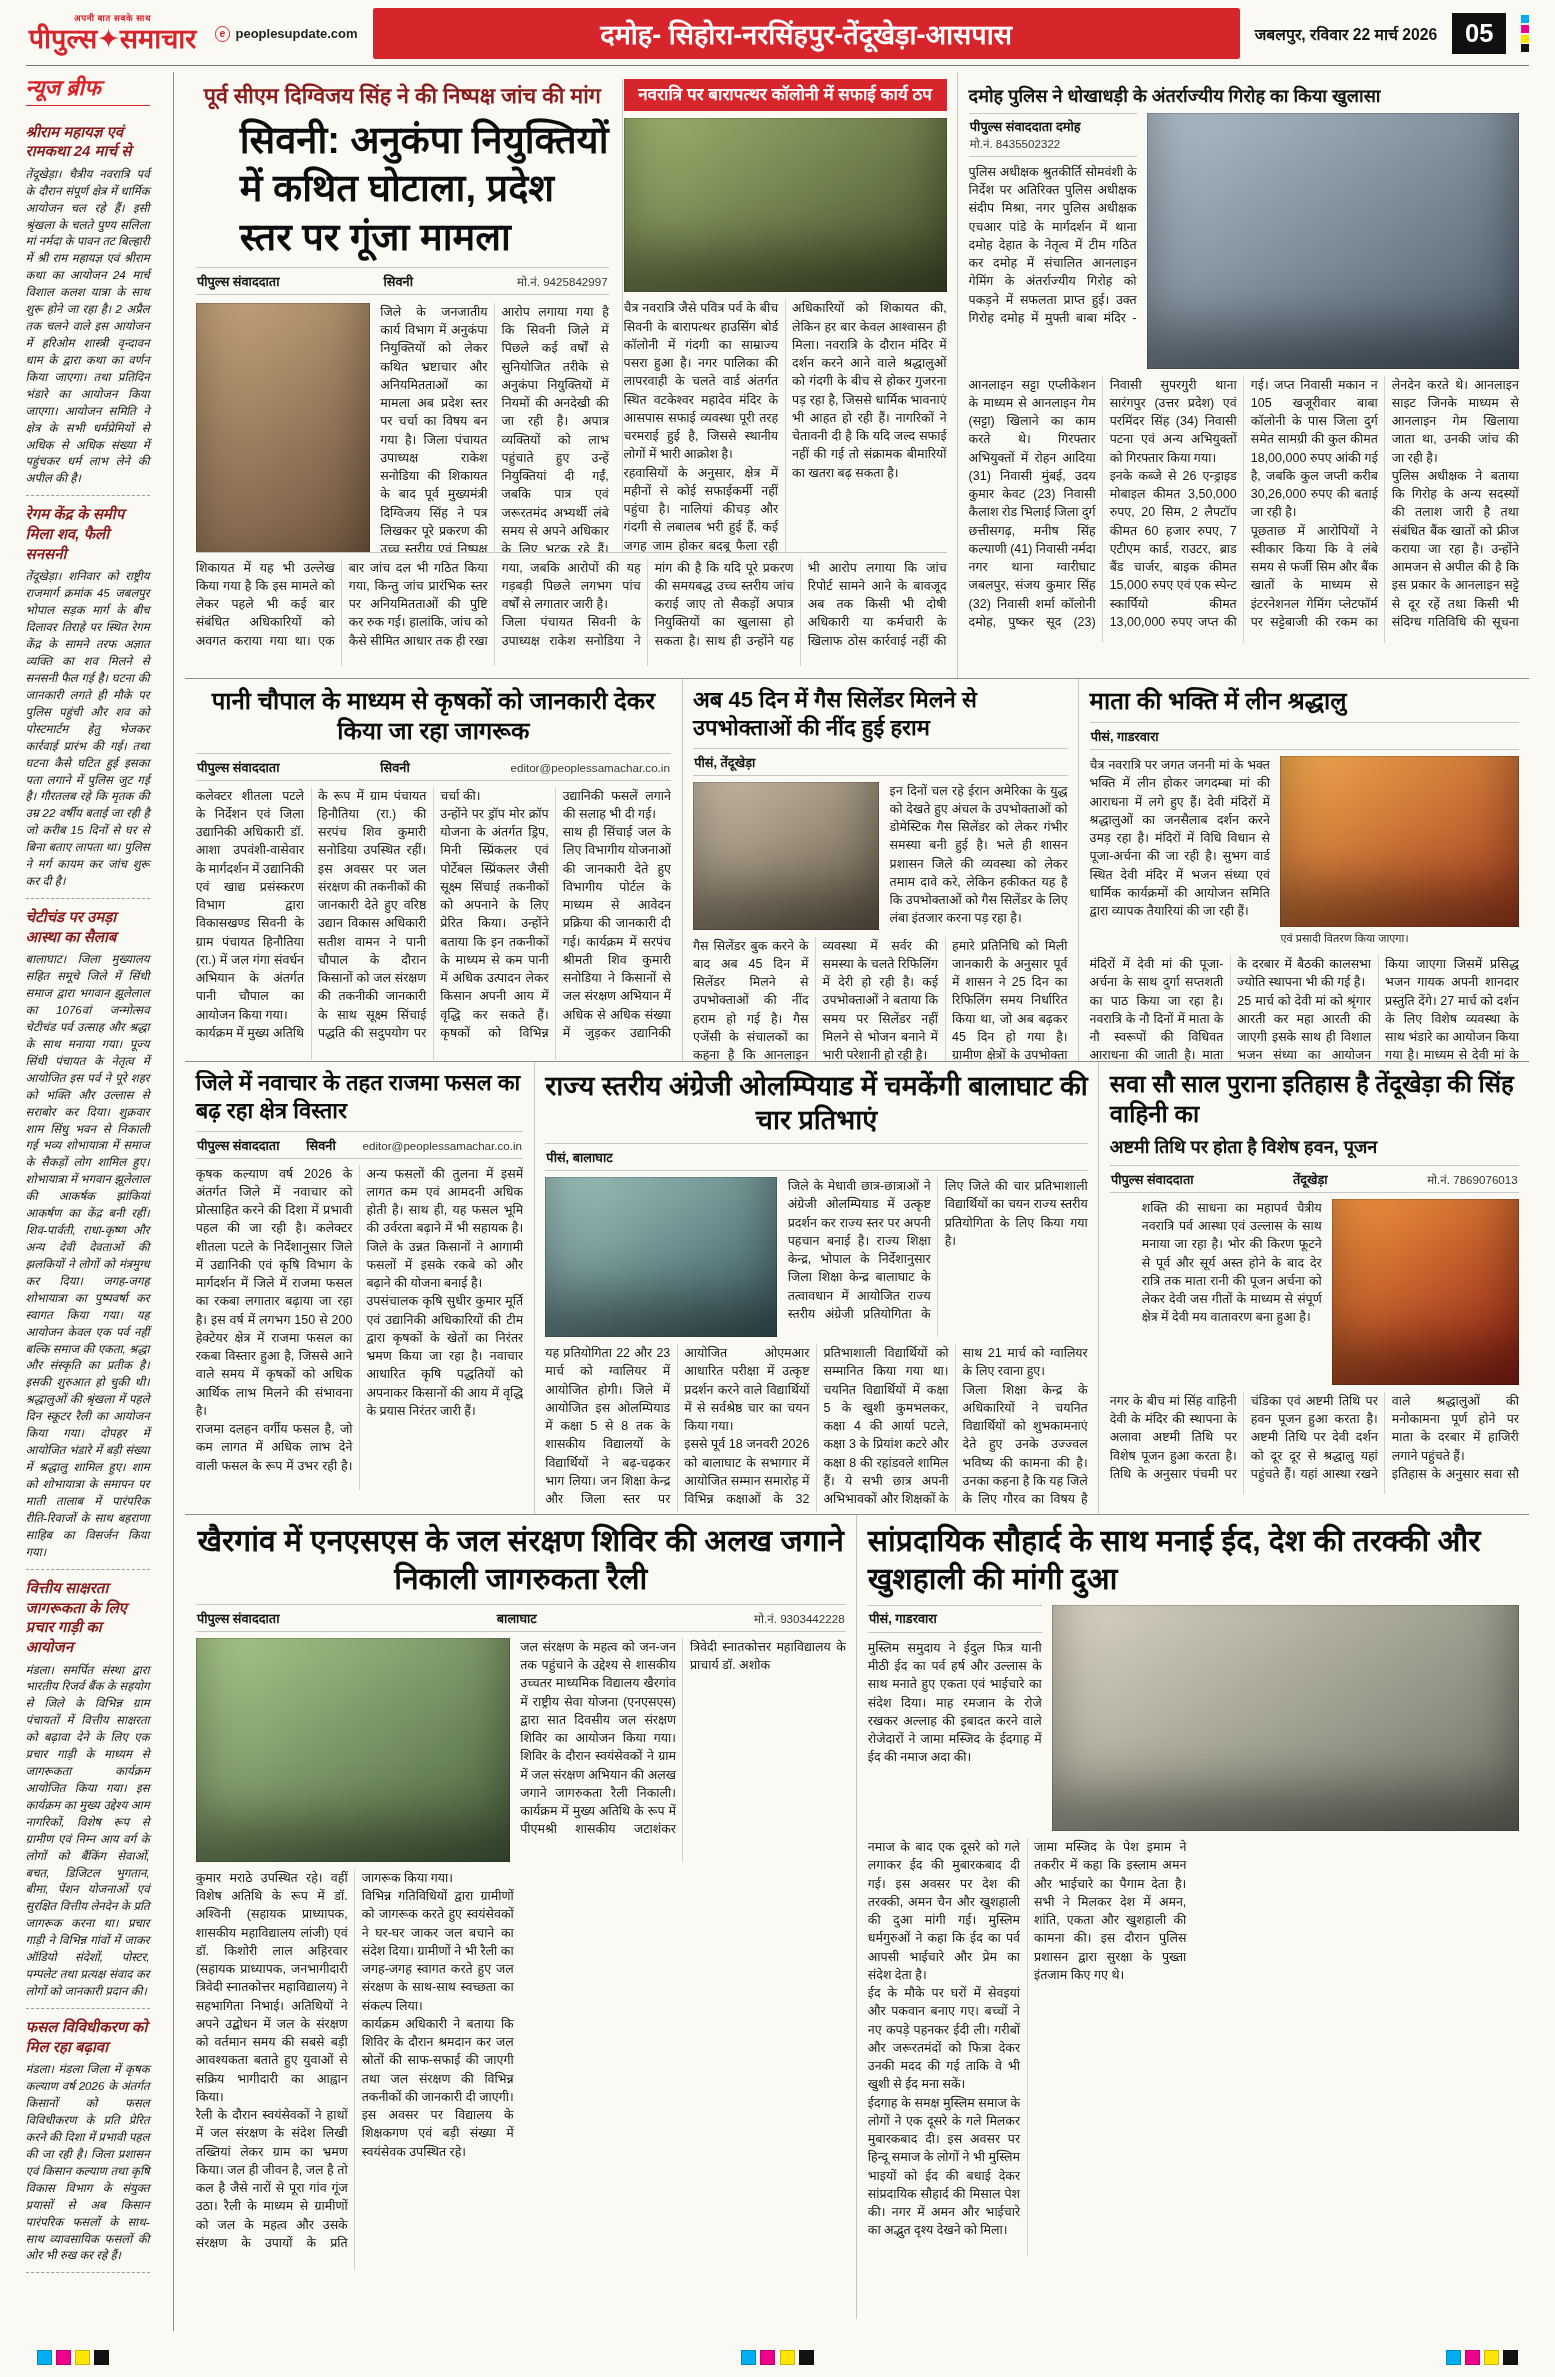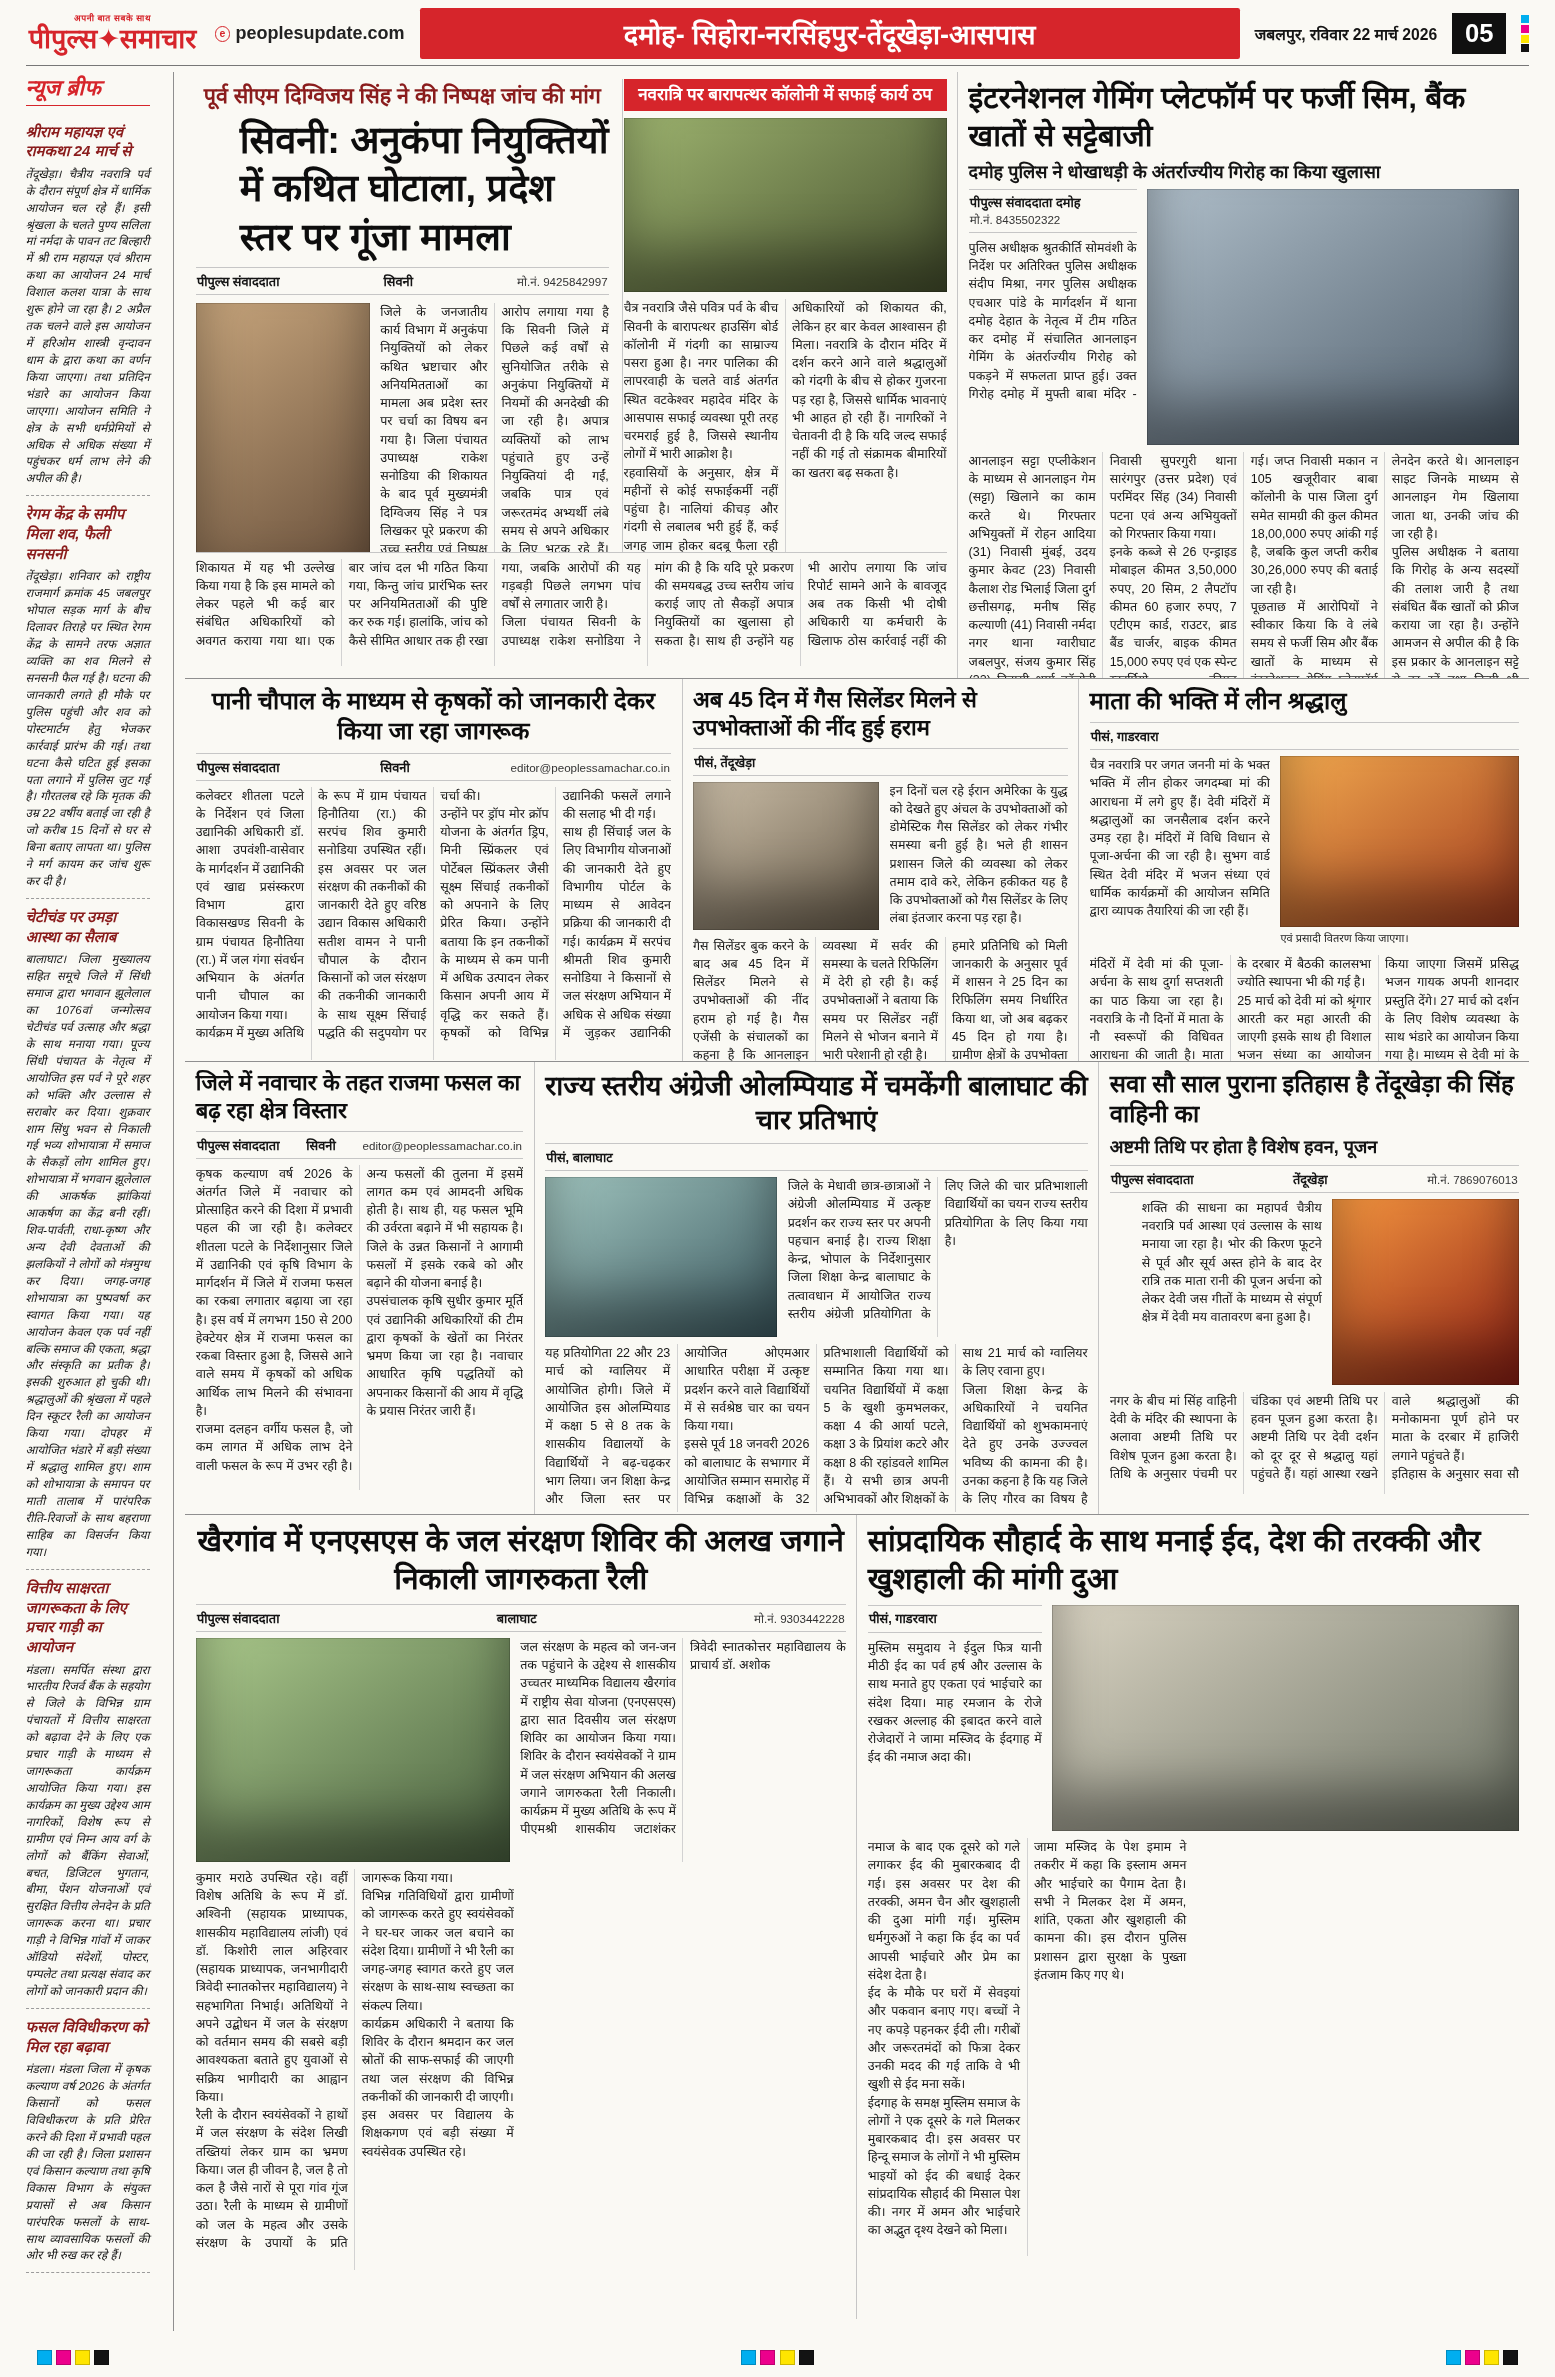--- a/index.html
+++ b/index.html
@@ -9,21 +9,21 @@
   *{margin:0;padding:0;box-sizing:border-box;}
   html,body{width:1555px;height:2377px;}
   body{background:var(--paper);font-family:"Liberation Sans","DejaVu Sans",sans-serif;color:var(--ink);overflow:hidden;position:relative;}
   .sheet{position:absolute;inset:0;padding:8.1px 25.6px 0;}
 
   
   .masthead{display:flex;align-items:center;gap:15px;height:58px;border-bottom:1.2px solid #777;padding-bottom:5.8px;}
   .logo-block{display:flex;flex-direction:column;align-items:center;min-width:174px;}
   .tagline{color:var(--red);font-size:8.7px;font-weight:bold;letter-spacing:0.6px;}
   .logo{color:var(--red);font-weight:800;font-size:27px;line-height:1.15;}
-  .website{font-size:18px;color:#222;display:flex;align-items:center;gap:5.2px;font-weight:600;}
+  .website{font-size:13px;color:#222;display:flex;align-items:center;gap:5.2px;font-weight:600;}
   .site-icon{display:inline-block;width:15.7px;height:15.7px;border:1.2px solid var(--red);border-radius:50%;color:var(--red);font-size:10.5px;line-height:13.4px;text-align:center;font-weight:bold;}
   .site-icon::before{content:"e";}
   .region-banner{flex:1;background:var(--red);color:#fff;font-size:27px;font-weight:800;text-align:center;padding:7px 17.4px;border-radius:2.3px;white-space:nowrap;}
   .edition{font-size:15.7px;font-weight:700;white-space:nowrap;}
   .pageno{background:#101010;color:#fff;font-size:25.6px;font-weight:800;padding:5.8px 12.8px;}
   .cmyk-v{display:flex;flex-direction:column;gap:1.7px;}
   .cmyk-v i{width:8.1px;height:8.1px;display:block;}
   .sw-c{background:#00aeef}.sw-m{background:#ec008c}.sw-y{background:#ffe500}.sw-k{background:#131313}
 
   
@@ -175,21 +175,20 @@
 
             <div class="art1-rest">
               <div class="body-text c5" style="height:107px;">शिकायत में यह भी उल्लेख किया गया है कि इस मामले को लेकर पहले भी कई बार संबंधित अधिकारियों को अवगत कराया गया था। एक बार जांच दल भी गठित किया गया, किन्तु जांच प्रारंभिक स्तर पर अनियमितताओं की पुष्टि कर रुक गई। हालांकि, जांच को कैसे सीमित आधार तक ही रखा गया, जबकि आरोपों की यह गड़बड़ी पिछले लगभग पांच वर्षों से लगातार जारी है।
 जिला पंचायत सिवनी के उपाध्यक्ष राकेश सनोडिया ने मांग की है कि यदि पूरे प्रकरण की समयबद्ध उच्च स्तरीय जांच कराई जाए तो सैकड़ों अपात्र नियुक्तियों का खुलासा हो सकता है। साथ ही उन्होंने यह भी आरोप लगाया कि जांच रिपोर्ट सामने आने के बावजूद अब तक किसी भी दोषी अधिकारी या कर्मचारी के खिलाफ ठोस कार्रवाई नहीं की गई है।
 मामले की गंभीरता को देखते हुए दिग्विजय सिंह ने अपने पत्र में विशेष जांच एजेंसी से जांच कराने, दोषियों पर सख्त कार्रवाई और पात्र अभ्यर्थियों को शीघ्र न्याय दिलाने की मांग की है। इस प्रकरण के सामने आने के बाद जिले से लेकर राजनीतिक हलकों तक हड़कंप मचा हुआ है। अब सबकी नजर डॉ. मोहन यादव सरकार की आगामी कार्रवाई पर टिकी हुई है।</div>
             </div>
           </div>
         </article>
 
         <article class="art w425">
-          <h2 class="headline h-xl">इंटरनेशनल गेमिंग प्लेटफॉर्म पर फर्जी सिम, बैंक खातों से सट्टेबाजी</h2>
           <div class="subhead">दमोह पुलिस ने धोखाधड़ी के अंतर्राज्यीय गिरोह का किया खुलासा</div>
           <div class="mid mt8">
             <div style="width:168px;flex:0 0 168px;">
               <div class="byline-stack">
                 <span>पीपुल्स संवाददाता</span>
                 <span>दमोह</span>
                 <span class="contact">मो.नं. 8435502322</span>
               </div>
               <div class="body-text c1" style="height:192px;">पुलिस अधीक्षक श्रुतकीर्ति सोमवंशी के निर्देश पर अतिरिक्त पुलिस अधीक्षक संदीप मिश्रा, नगर पुलिस अधीक्षक एचआर पांडे के मार्गदर्शन में थाना दमोह देहात के नेतृत्व में टीम गठित कर दमोह में संचालित आनलाइन गेमिंग के अंतर्राज्यीय गिरोह को पकड़ने में सफलता प्राप्त हुई। उक्त गिरोह दमोह में मुफ्ती बाबा मंदिर - पानी की टंकी के पास एक किराये के मकान में संचालित था।</div>
             </div>

